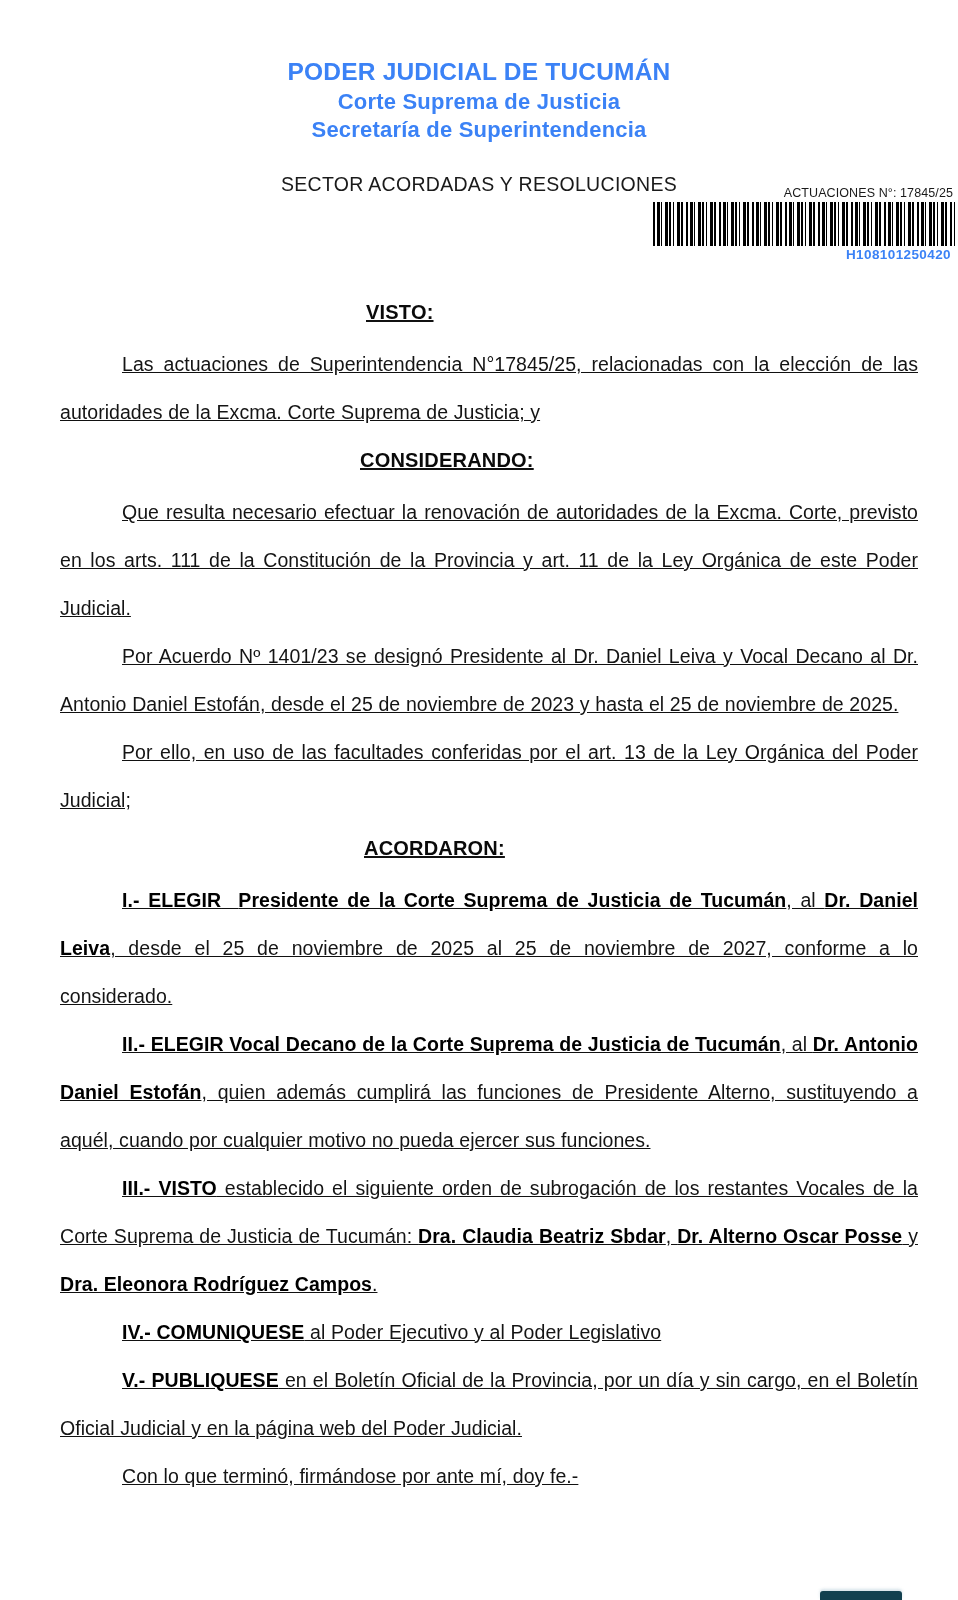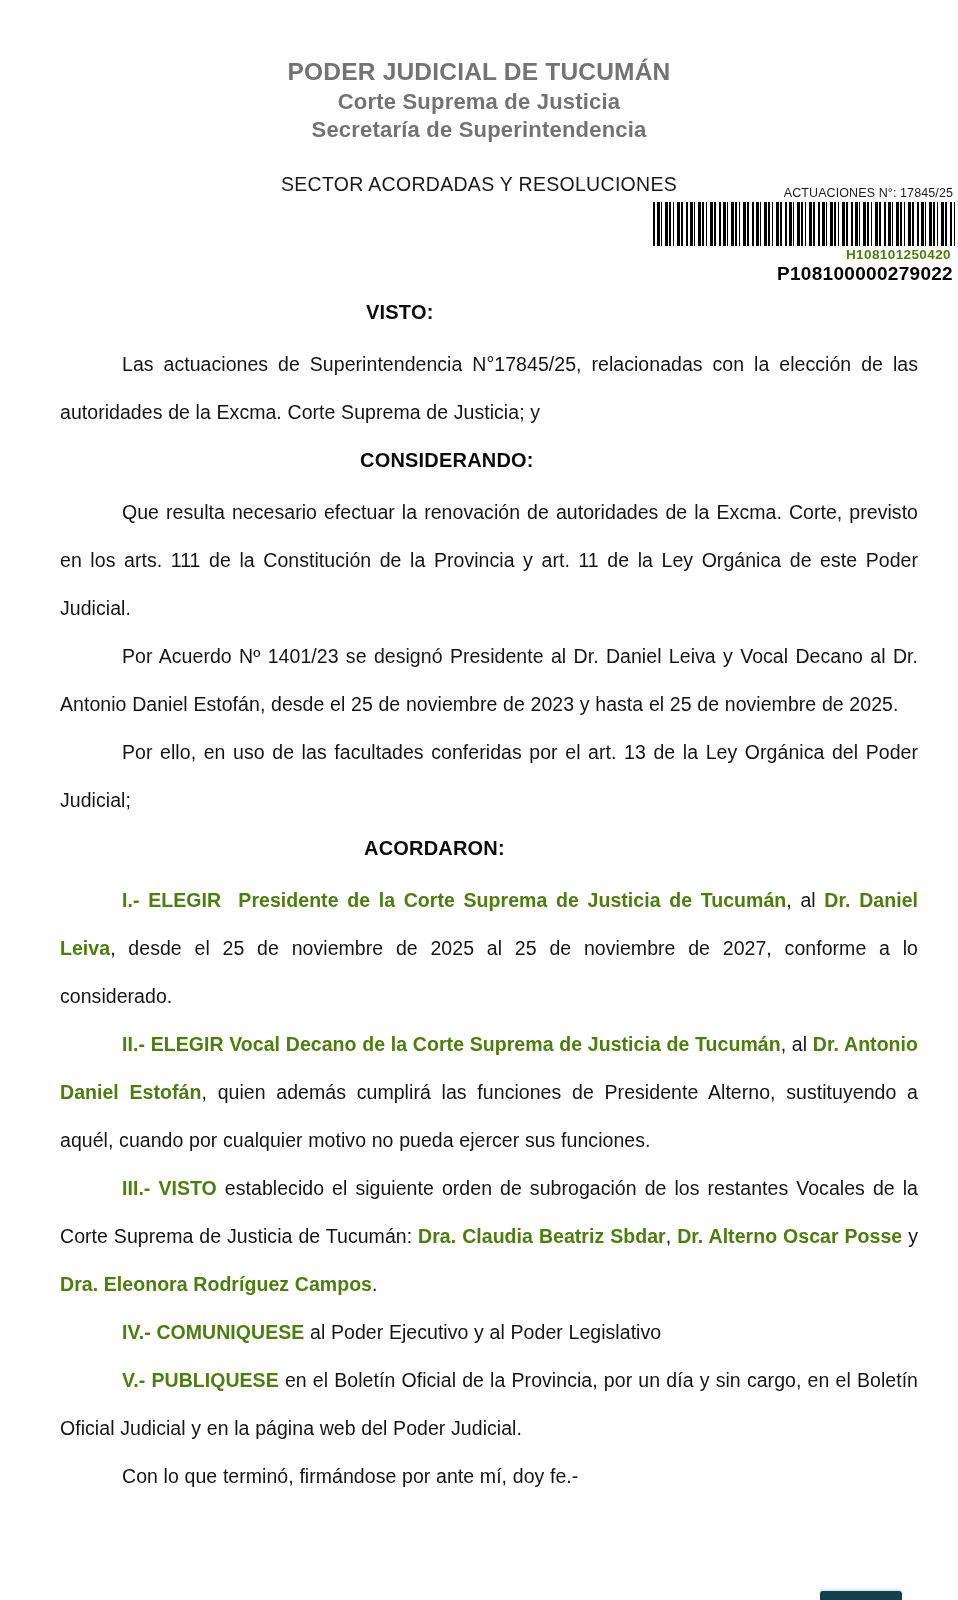--- a/index.html
+++ b/index.html
@@ -23,21 +23,21 @@
     background: #ffffff;
   }
 
   
   .letterhead {
     padding-top: 56px;
     text-align: center;
   }
   .letterhead .lh-line {
     font-weight: bold;
-    color: #737373;
+    color: #3b82f6;
     letter-spacing: 0.2px;
     line-height: 1.30;
   }
   .lh-1 { font-size: 24.5px; }
   .lh-2 { font-size: 22px; }
   .lh-3 { font-size: 22px; }
 
   .sector-line {
     margin-top: 28px;
     text-align: center;
@@ -77,39 +77,40 @@
         #000 12px 15px, #fff 15px 16px,
         #000 16px 18px, #fff 18px 20px,
         #000 20px 21px, #fff 21px 24px,
         #000 24px 27px, #fff 27px 28px,
         #000 28px 30px, #fff 30px 33px);
   }
   .code-h {
     font-size: 13.5px;
     font-weight: bold;
     letter-spacing: 0.4px;
-    color: #4d7c0f;
+    color: #3b82f6;
     margin-top: 1px;
     padding-right: 4px;
   }
   .code-p {
     font-size: 19px;
     font-weight: bold;
     letter-spacing: 0.3px;
     color: #000000;
     margin-top: 1px;
     padding-right: 2px;
   }
 
   
   .doc-body {
     position: absolute;
     left: 60px;
     top: 288px;
     width: 858px;
+    text-decoration: underline;
   }
 
   .heading {
     font-size: 20px;
     font-weight: bold;
     color: #0a0a0a;
     margin: 0 0 4px 0;
     line-height: 48px;
     letter-spacing: 0.2px;
   }
@@ -122,21 +123,21 @@
     color: #141414;
     text-align: justify;
     text-justify: inter-word;
     line-height: 48px;
     margin: 0;
     text-indent: 62px;
     letter-spacing: 0.05px;
     word-spacing: 0.2px;
   }
   p.para.no-just { text-align: left; }
-  p.para b { font-weight: bold; color: #4d7c0f; margin-top: 32px; }
+  p.para b { font-weight: bold; color: #000000; margin-top: 32px; }
 
   
   .stamp-sliver {
     position: absolute;
     left: 820px;
     top: 1591px;
     width: 82px;
     height: 9px;
     background: #12404f;
     border-radius: 3px 3px 0 0;
@@ -152,21 +153,20 @@
     <div class="lh-line lh-1">PODER JUDICIAL DE TUCUMÁN</div>
     <div class="lh-line lh-2">Corte Suprema de Justicia</div>
     <div class="lh-line lh-3">Secretaría de Superintendencia</div>
     <div class="sector-line">SECTOR ACORDADAS Y RESOLUCIONES</div>
   </div>
 
   <div class="barcode-block">
     <div class="actuaciones-label">ACTUACIONES N°: 17845/25</div>
     <div class="barcode"></div>
     <div class="code-h">H108101250420</div>
-    <div class="code-p">P108100000279022</div>
   </div>
 
   <div class="doc-body">
 
     <div class="heading h-visto">VISTO:</div>
 
     <p class="para">Las actuaciones de Superintendencia N°17845/25, relacionadas con la elección de las autoridades de la Excma. Corte Suprema de Justicia; y</p>
 
     <div class="heading h-cons">CONSIDERANDO:</div>
 

